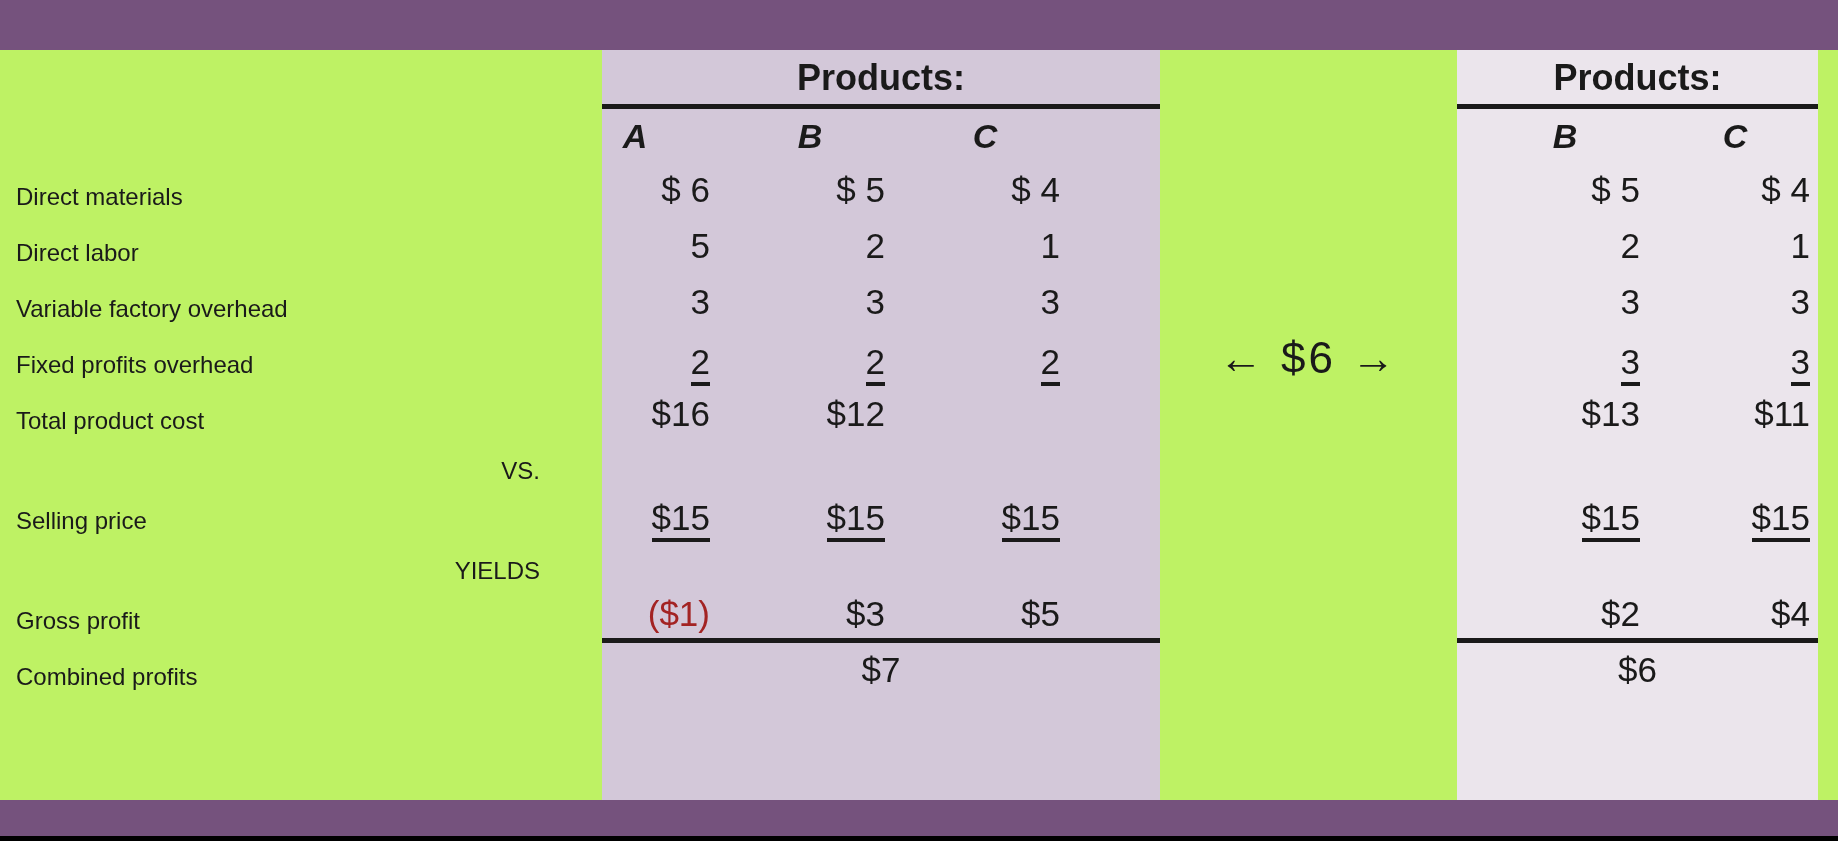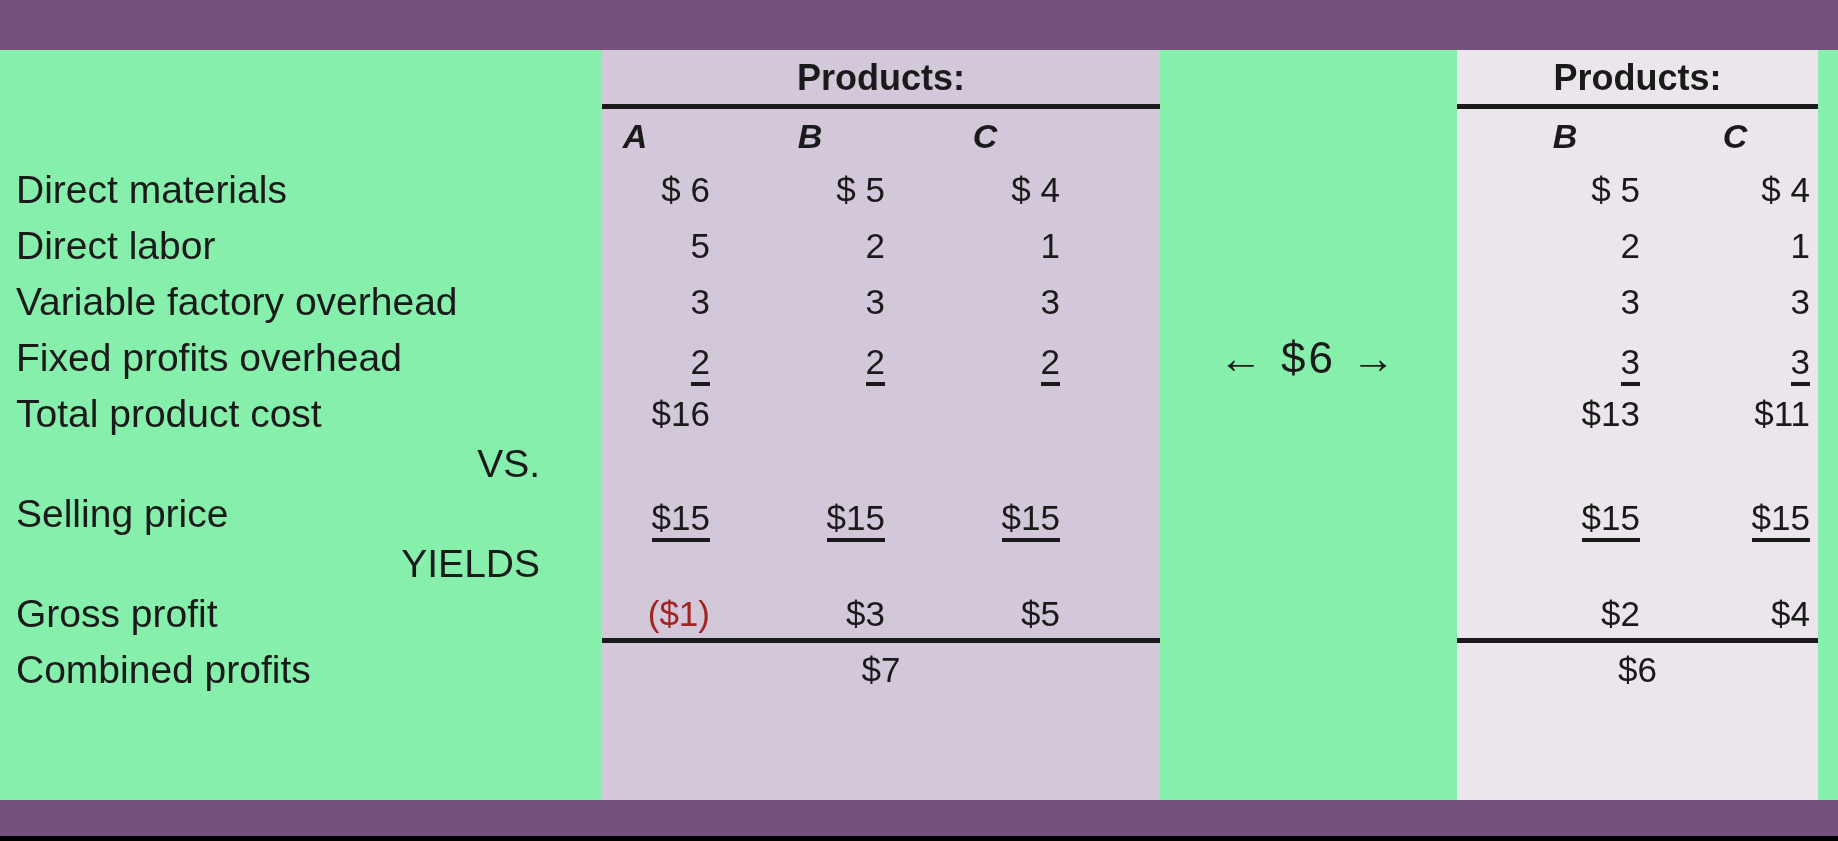--- a/index.html
+++ b/index.html
@@ -7,21 +7,21 @@
     padding: 0;
     background: #ffffff;
   }
   body {
     font-family: "Liberation Sans", sans-serif;
   }
   #slide {
     position: relative;
     width: 1838px;
     height: 841px;
-    background: #86efac;
+    background: #bef264;
     overflow: hidden;
     box-sizing: border-box;
   }
   
   .band-top {
     position: absolute;
     left: 0; top: 0;
     width: 1838px; height: 50px;
     background: #75527D;
   }
@@ -62,25 +62,25 @@
   }
   .row {
     position: absolute;
     left: 0;
     width: 1838px;
     height: 56px;
   }
   .label {
     position: absolute;
     left: 16px;
-    top: 0;
+    top: 7px;
     width: 560px;
     height: 56px;
     line-height: 56px;
-    font-size: 39px;
+    font-size: 24px;
     color: #1A1A1A;
     white-space: nowrap;
   }
   .label.center {
     text-align: right;
     left: 60px;
     width: 480px;
   }
   .cell {
     position: absolute;
@@ -225,20 +225,21 @@
       <div class="cell cC has-uline"><span class="uline">2</span></div>
       <div class="cell rB has-uline"><span class="uline">3</span></div>
       <div class="cell rC has-uline"><span class="uline">3</span></div>
 
       <div class="arrow-note">← $6 →</div>
     </div>
 
     <div class="row" style="top:336px;">
       <div class="label">Total product cost</div>
       <div class="cell cA">$16</div>
+      <div class="cell cB">$12</div>
       <div class="cell rB">$13</div>
       <div class="cell rC">$11</div>
     </div>
 
     <div class="row" style="top:386px;">
       <div class="label center">VS.</div>
     </div>
 
     <div class="row" style="top:436px;">
       <div class="label">Selling price</div>

